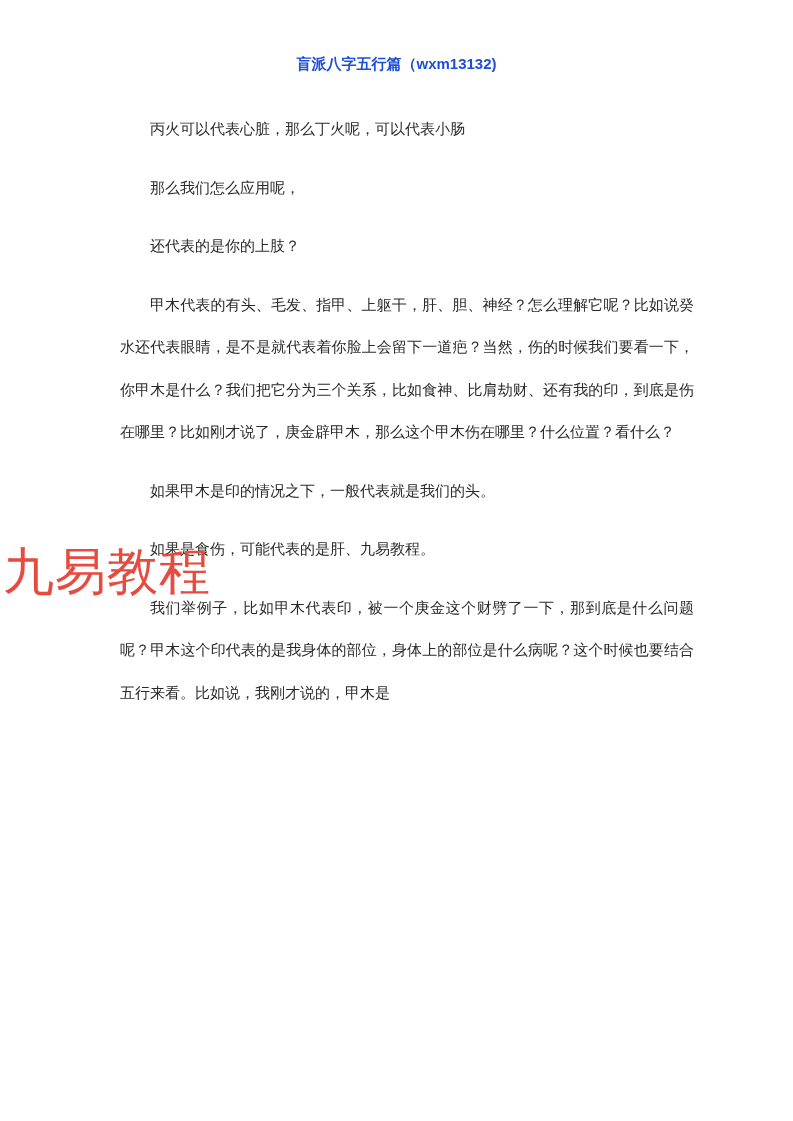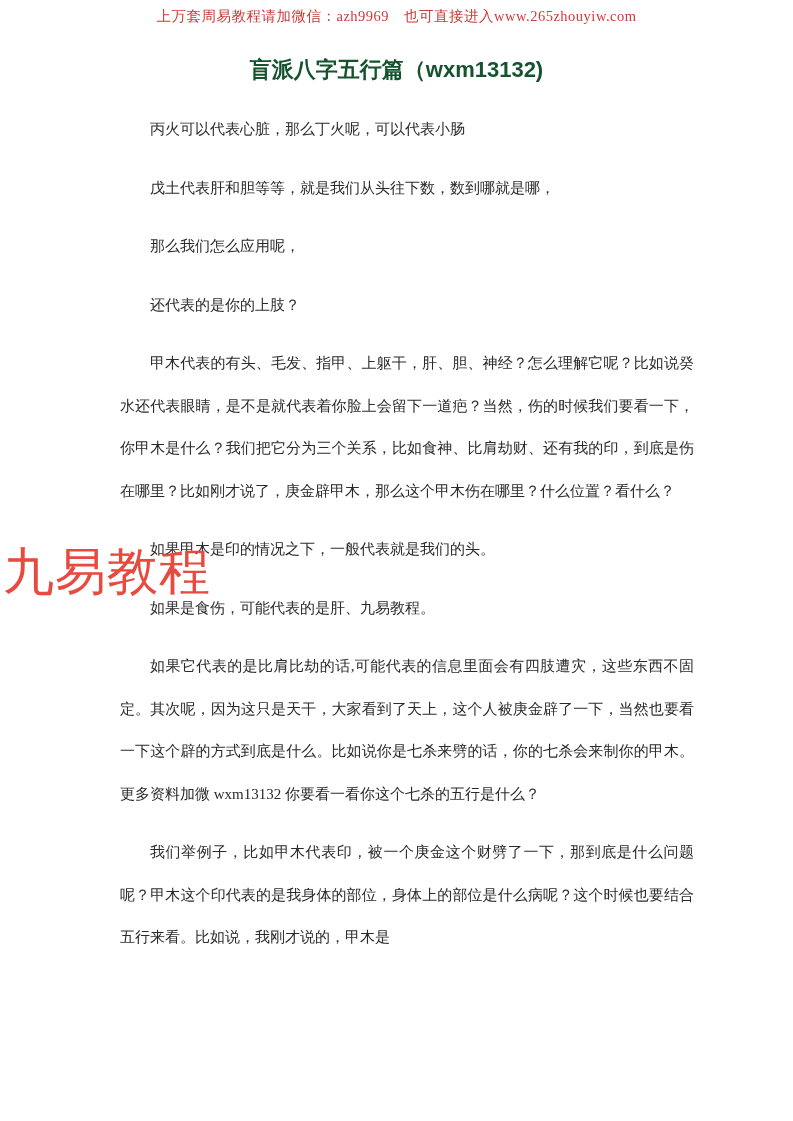--- a/index.html
+++ b/index.html
@@ -27,23 +27,23 @@
     color: #cd3a3a;
     white-space: pre-wrap;
     font-family: "Liberation Serif", "DejaVu Serif", serif;
   }
   .doc-title {
     position: absolute;
     top: 55px;
     left: 0;
     right: 0;
     text-align: center;
-    font-size: 22px;
+    font-size: 15px;
     font-weight: bold;
-    color: #14532d;
+    color: #1d4ed8;
     font-family: "Liberation Sans", "DejaVu Sans", sans-serif;
     margin: 0;
   }
   .content {
     position: absolute;
     top: 92px;
     left: 104px;
     width: 606px;
     color: #2a2a2a;
   }
@@ -76,32 +76,29 @@
     font-size: 12.5px;
     color: #333333;
     font-family: "Liberation Sans", "DejaVu Sans", sans-serif;
   }
 </style>
 </head>
 <body>
 
 <div class="page">
 
-  <div class="top-banner">上万套周易教程请加微信：azh9969　也可直接进入www.265zhouyiw.com</div>
 
   <h1 class="doc-title">盲派八字五行篇（wxm13132)</h1>
 
   <div class="content">
     <p>丙火可以代表心脏，那么丁火呢，可以代表小肠</p>
-    <p>戊土代表肝和胆等等，就是我们从头往下数，数到哪就是哪，</p>
     <p>那么我们怎么应用呢，</p>
     <p>还代表的是你的上肢？</p>
     <p>甲木代表的有头、毛发、指甲、上躯干，肝、胆、神经？怎么理解它呢？比如说癸水还代表眼睛，是不是就代表着你脸上会留下一道疤？当然，伤的时候我们要看一下，你甲木是什么？我们把它分为三个关系，比如食神、比肩劫财、还有我的印，到底是伤在哪里？比如刚才说了，庚金辟甲木，那么这个甲木伤在哪里？什么位置？看什么？</p>
     <p>如果甲木是印的情况之下，一般代表就是我们的头。</p>
     <p>如果是食伤，可能代表的是肝、九易教程。</p>
-    <p>如果它代表的是比肩比劫的话,可能代表的信息里面会有四肢遭灾，这些东西不固定。其次呢，因为这只是天干，大家看到了天上，这个人被庚金辟了一下，当然也要看一下这个辟的方式到底是什么。比如说你是七杀来劈的话，你的七杀会来制你的甲木。更多资料加微 wxm13132 你要看一看你这个七杀的五行是什么？</p>
     <p>我们举例子，比如甲木代表印，被一个庚金这个财劈了一下，那到底是什么问题呢？甲木这个印代表的是我身体的部位，身体上的部位是什么病呢？这个时候也要结合五行来看。比如说，我刚才说的，甲木是</p>
   </div>
 
   <div class="watermark">九易教程</div>
 
 
 </div>
 
 </body></html>

